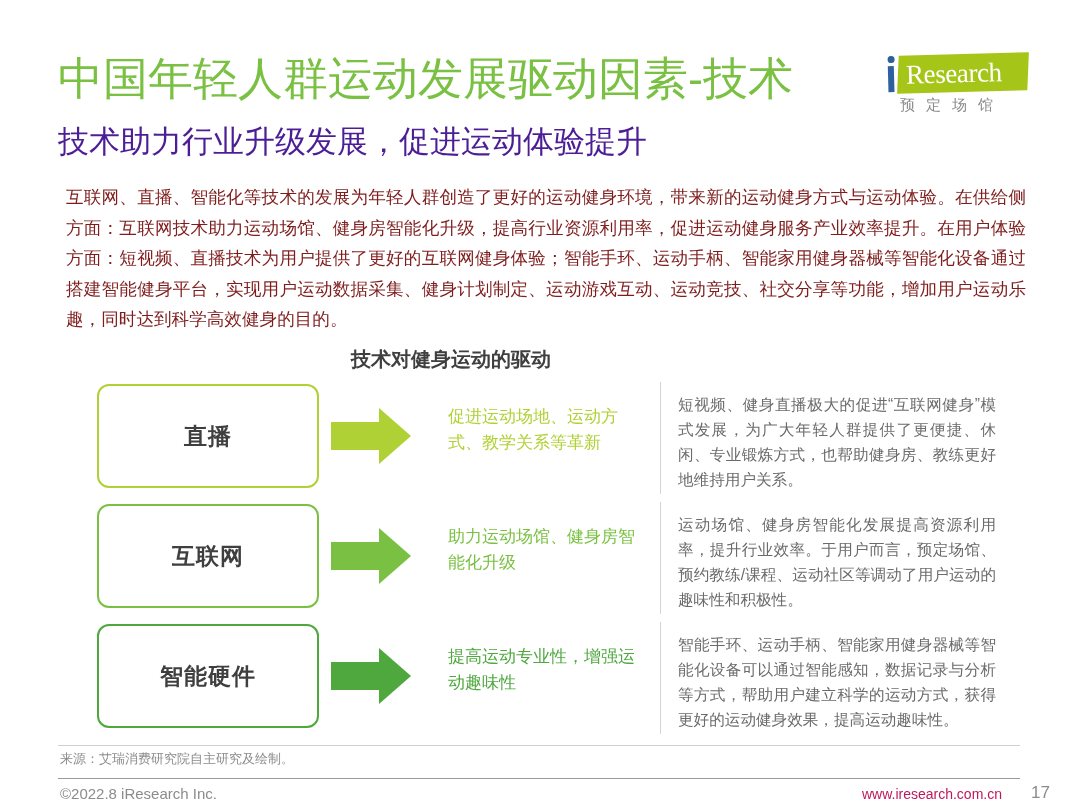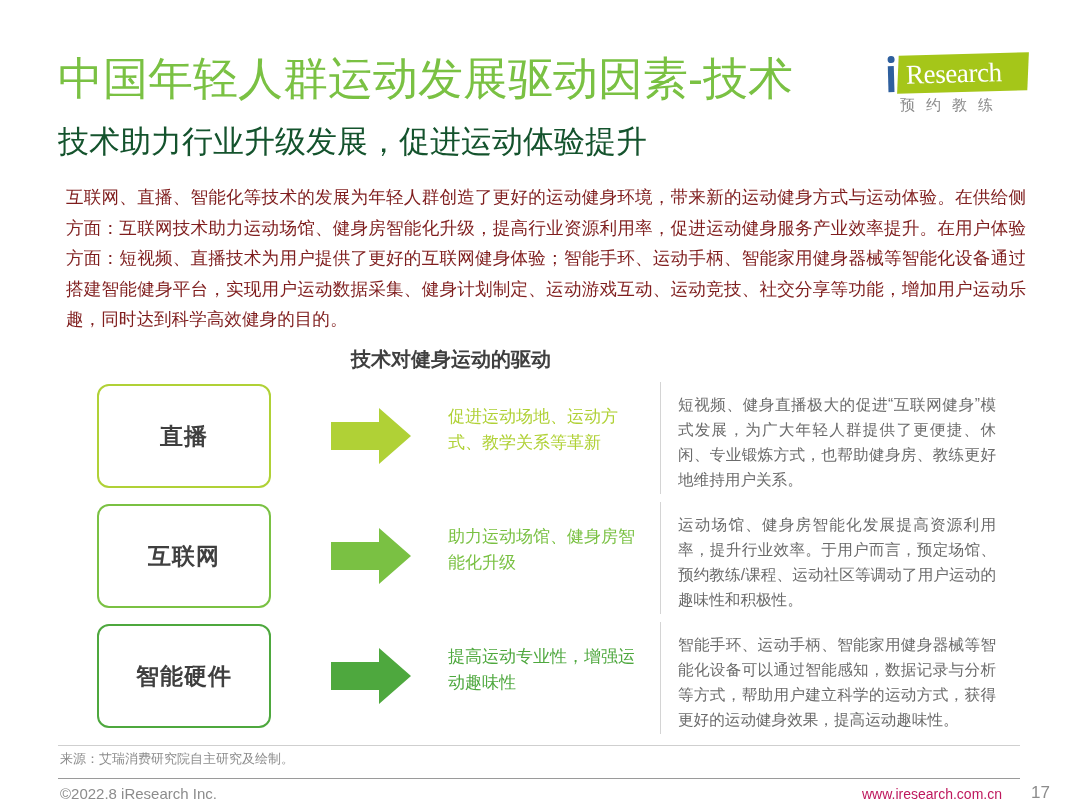--- a/index.html
+++ b/index.html
@@ -31,21 +31,21 @@
     color: #7ac143;
     letter-spacing: 0px;
     white-space: nowrap;
   }
   .title-sub {
     position: absolute;
     left: 58px;
     top: 122px;
     font-size: 31px;
     line-height: 40px;
-    color: #14532d;
+    color: #4c1d95;
     white-space: nowrap;
   }
 
   
   .logo {
     position: absolute;
     left: 880px;
     top: 52px;
     width: 150px;
     height: 76px;
@@ -138,21 +138,21 @@
   }
   .row {
     position: relative;
     height: 120px;
   }
 
   .tag-box {
     position: absolute;
     left: 97px;
     top: 4px;
-    width: 174px;
+    width: 222px;
     height: 104px;
     border-radius: 12px;
     border: 2.6px solid #b0d136;
     box-sizing: border-box;
     display: flex;
     align-items: center;
     justify-content: center;
   }
   .tag-label {
     font-size: 23px;
@@ -263,21 +263,21 @@
   <div class="title-main">中国年轻人群运动发展驱动因素-技术</div>
   <div class="title-sub">技术助力行业升级发展，促进运动体验提升</div>
 
   <div class="logo">
     <div class="logo-plate"></div>
     <div class="logo-i">
       <div class="logo-i-dot"></div>
       <div class="logo-i-stem"></div>
     </div>
     <div class="logo-word">Research</div>
-    <div class="logo-cn">预约教练</div>
+    <div class="logo-cn">预定场馆</div>
   </div>
 </div>
 
 <div class="lead">互联网、直播、智能化等技术的发展为年轻人群创造了更好的运动健身环境，带来新的运动健身方式与运动体验。在供给侧方面：互联网技术助力运动场馆、健身房智能化升级，提高行业资源利用率，促进运动健身服务产业效率提升。在用户体验方面：短视频、直播技术为用户提供了更好的互联网健身体验；智能手环、运动手柄、智能家用健身器械等智能化设备通过搭建智能健身平台，实现用户运动数据采集、健身计划制定、运动游戏互动、运动竞技、社交分享等功能，增加用户运动乐趣，同时达到科学高效健身的目的。</div>
 
 <div class="diagram-title">
   <span>技术对健身运动的驱动</span>
 </div>
 
 <div class="rows">

